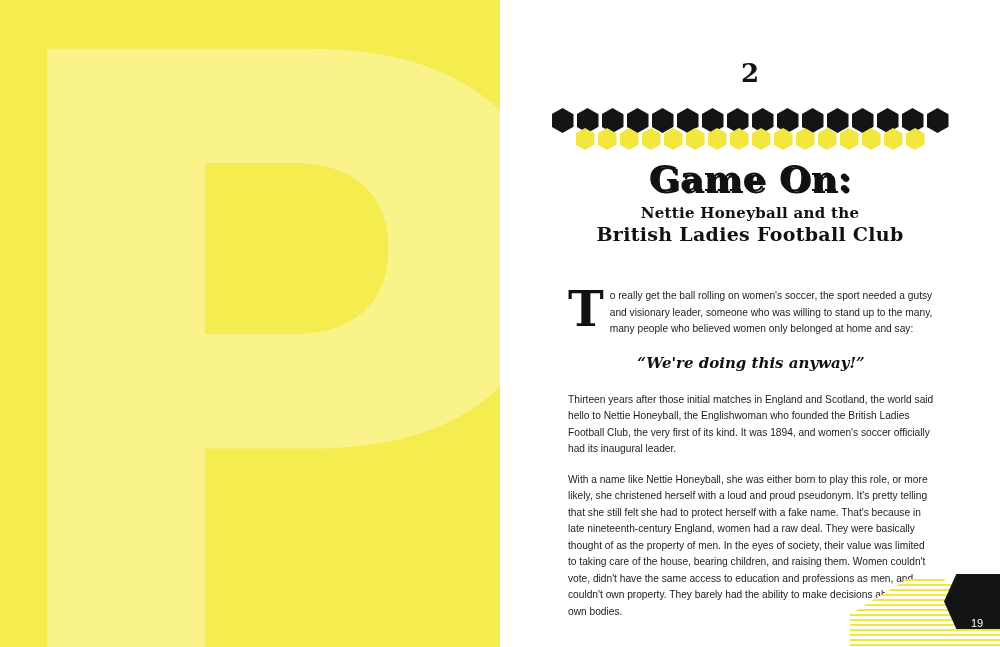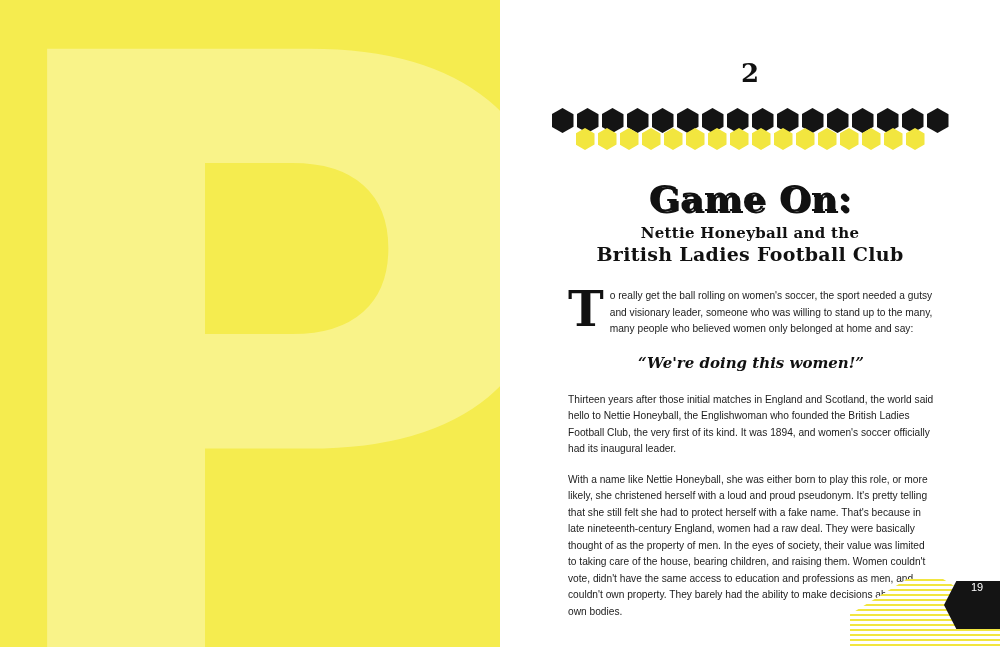--- a/index.html
+++ b/index.html
@@ -93,21 +93,20 @@
     text-align: center;
     color: #111111;
     font-family: "DejaVu Serif", serif;
     font-weight: bold;
   }
   .title-main {
     font-size: 36px;
     letter-spacing: 0.5px;
     line-height: 1.05;
     text-shadow: 2px 2px 0 #111;
-    margin-top: 20px;
   }
   .title-sub1 {
     font-size: 15px;
     margin-top: 6px;
     line-height: 1.25;
     letter-spacing: 0.3px;
   }
   .title-sub2 {
     font-size: 19px;
     line-height: 1.25;
@@ -162,25 +161,25 @@
       to bottom,
       #f2e63f 0px, #f2e63f 2px,
       #ffffff 2px, #ffffff 5px
     );
   }
   .page-number-badge {
     position: absolute;
     right: 0;
     bottom: 18px;
     width: 56px;
-    height: 48px;
+    height: 55px;
     background: #141414;
     clip-path: polygon(22% 0%, 100% 0%, 100% 100%, 22% 100%, 0% 50%);
     display: flex;
-    align-items: flex-start;
+    align-items: flex-end;
     justify-content: center;
   }
   .page-number-badge span {
     color: #ffffff;
     font-family: "Liberation Sans", sans-serif;
     font-size: 11px;
     padding-left: 10px;
   }
 </style>
 </head>
@@ -238,21 +237,21 @@
     <div class="title-block">
       <div class="title-main">Game On:</div>
       <div class="title-sub1">Nettie Honeyball and the</div>
       <div class="title-sub2">British Ladies Football Club</div>
     </div>
 
     <div class="body-area">
       <p class="para first">
         <span class="dropcap">T</span><span>o really get the ball rolling on women's soccer, the sport needed a gutsy and visionary leader, someone who was willing to stand up to the many, many people who believed women only belonged at home and say:</span>
       </p>
-      <div class="pullquote">“We're doing this women!”</div>
+      <div class="pullquote">“We're doing this anyway!”</div>
       <p class="para">Thirteen years after those initial matches in England and Scotland, the world said hello to Nettie Honeyball, the Englishwoman who founded the British Ladies Football Club, the very first of its kind. It was 1894, and women's soccer officially had its inaugural leader.</p>
       <p class="para">With a name like Nettie Honeyball, she was either born to play this role, or more likely, she christened herself with a loud and proud pseudonym. It's pretty telling that she still felt she had to protect herself with a fake name. That's because in late nineteenth-century England, women had a raw deal. They were basically thought of as the property of men. In the eyes of society, their value was limited to taking care of the house, bearing children, and raising them. Women couldn't vote, didn't have the same access to education and professions as men, and couldn't own property. They barely had the ability to make decisions about their own bodies.</p>
     </div>
 
     <div class="stripe-shape"></div>
     <div class="page-number-badge">
       <span>19</span>
     </div>
 
   </div>

